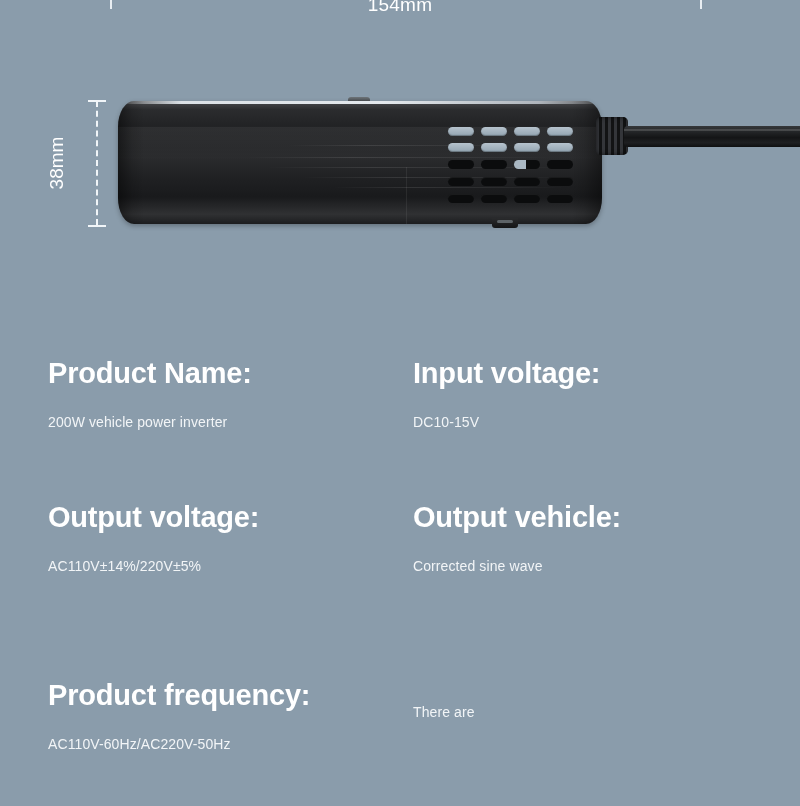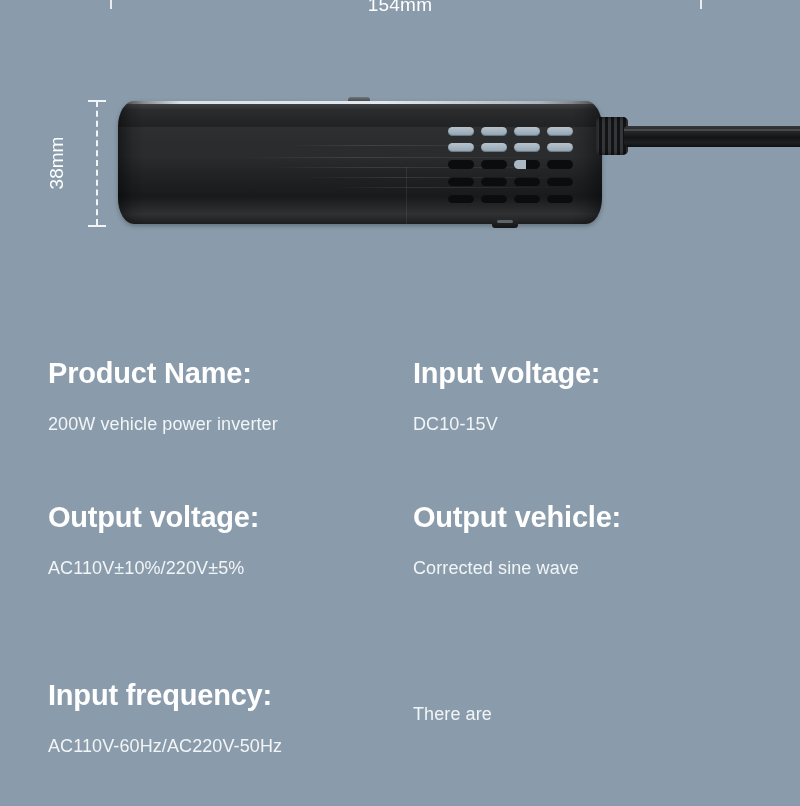--- a/index.html
+++ b/index.html
@@ -294,21 +294,21 @@
     color: #ffffff;
     font-size: 29px;
     font-weight: bold;
     letter-spacing: -0.2px;
     white-space: nowrap;
     line-height: 1.1;
   }
   .spec-value {
     margin-top: 24px;
     color: #f2f5f7;
-    font-size: 18px;
+    font-size: 14px;
     font-weight: normal;
     letter-spacing: 0.1px;
     white-space: nowrap;
     line-height: 1.2;
   }
 </style>
 </head>
 <body>
 
 <div id="product-figure">
@@ -383,29 +383,29 @@
     <div class="spec-value">200W vehicle power inverter</div>
   </div>
 
   <div class="spec-cell col-right row-1">
     <div class="spec-label">Input voltage:</div>
     <div class="spec-value">DC10-15V</div>
   </div>
 
   <div class="spec-cell col-left row-2">
     <div class="spec-label">Output voltage:</div>
-    <div class="spec-value">AC110V±10%/220V±5%</div>
+    <div class="spec-value">AC110V±14%/220V±5%</div>
   </div>
 
   <div class="spec-cell col-right row-2">
     <div class="spec-label">Output vehicle:</div>
     <div class="spec-value">Corrected sine wave</div>
   </div>
 
   <div class="spec-cell col-left row-3">
-    <div class="spec-label">Input frequency:</div>
+    <div class="spec-label">Product frequency:</div>
     <div class="spec-value">AC110V-60Hz/AC220V-50Hz</div>
   </div>
 
   <div class="spec-cell col-right row-3">
     <div class="spec-value">There are</div>
   </div>
 </div>
 
 </body></html>

